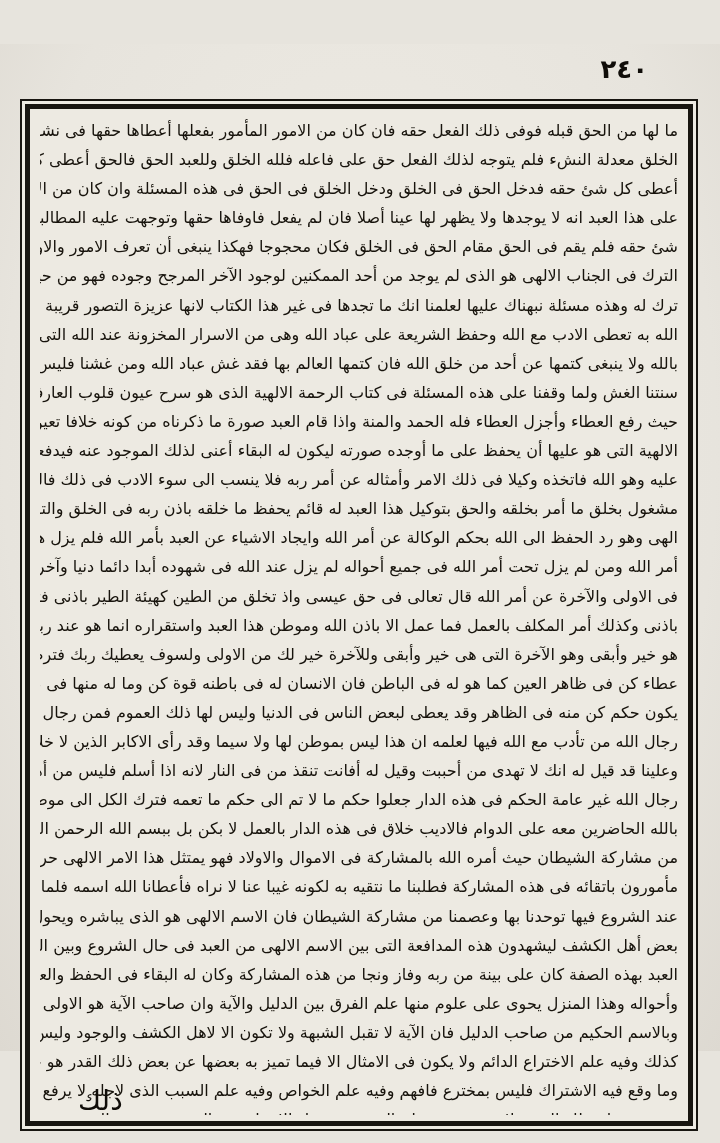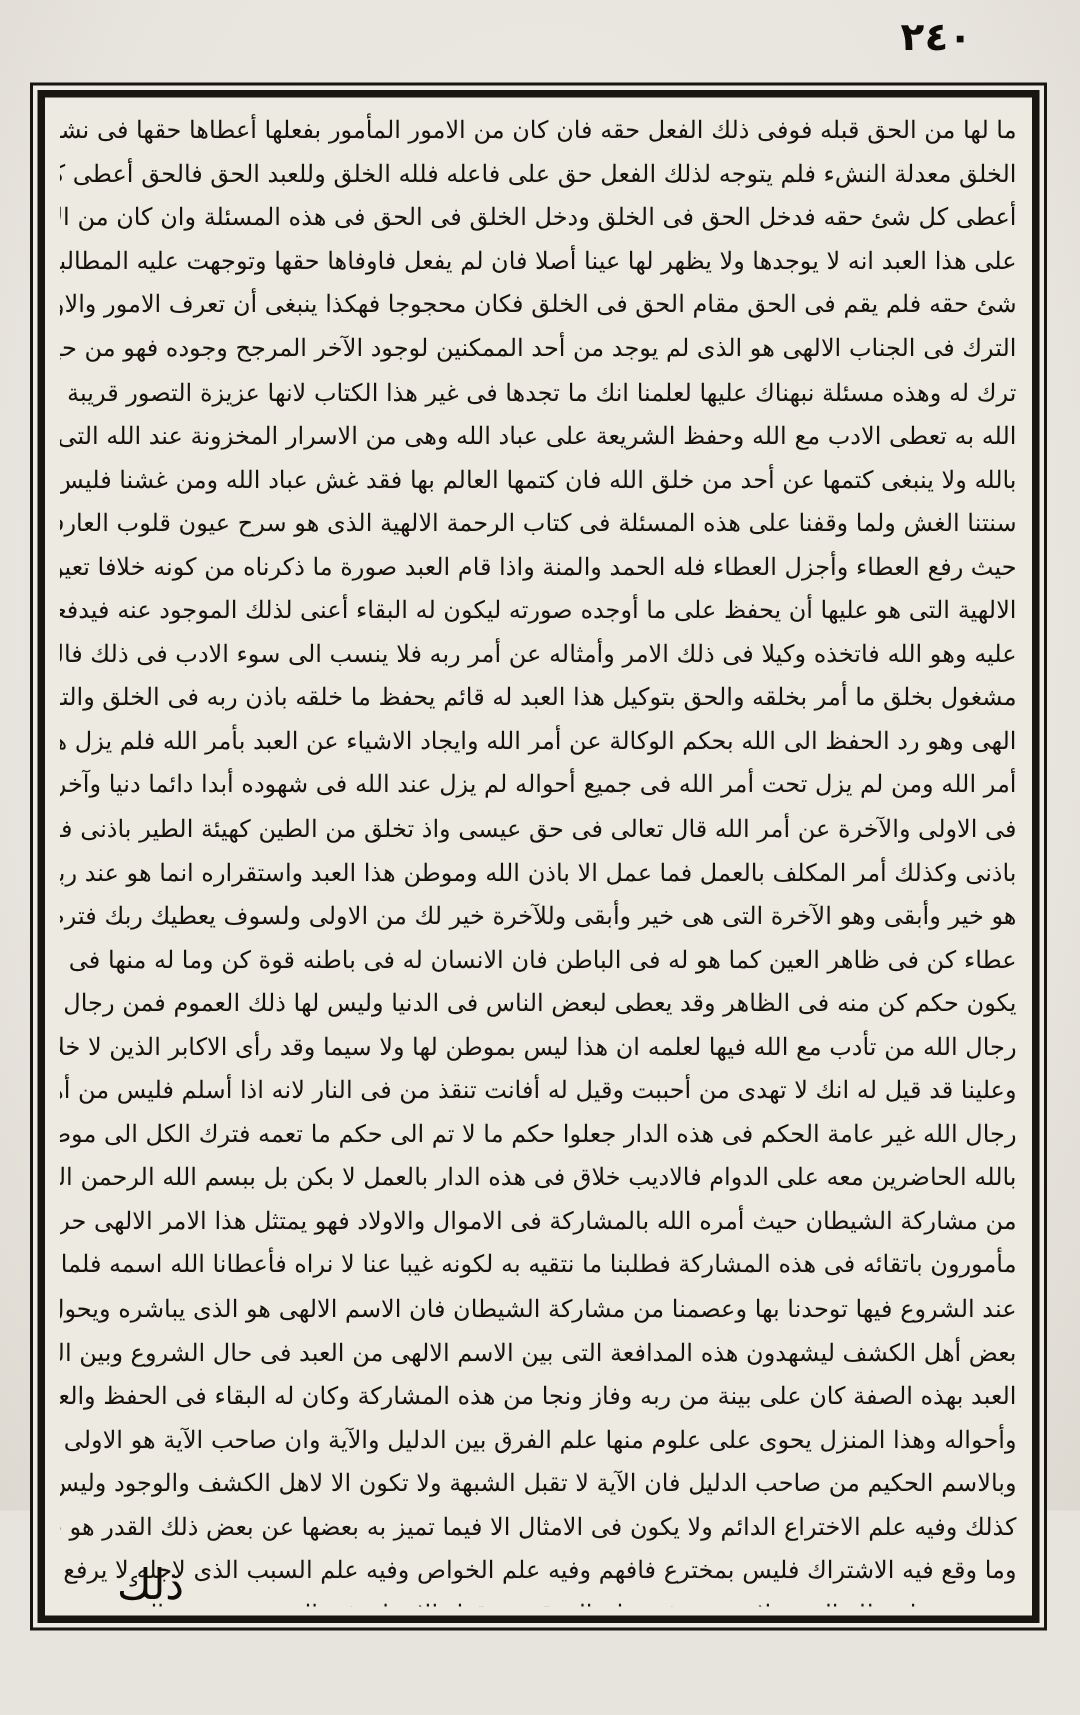--- a/index.html
+++ b/index.html
@@ -11,20 +11,21 @@
     overflow: hidden;
     font-family: "DejaVu Sans", sans-serif;
   }
   .scan-page {
     position: relative;
     width: 720px;
     height: 1007px;
     background:
       radial-gradient(ellipse at 50% 40%, #efece5 0%, #e7e4dd 70%, #ddd9d1 100%);
     color: #17140f;
+    margin-top: 44px;
   }
   .page-number {
     position: absolute;
     top: 10px;
     right: 72px;
     font-size: 26px;
     font-weight: bold;
     letter-spacing: 2px;
     color: #100d09;
     direction: rtl;

